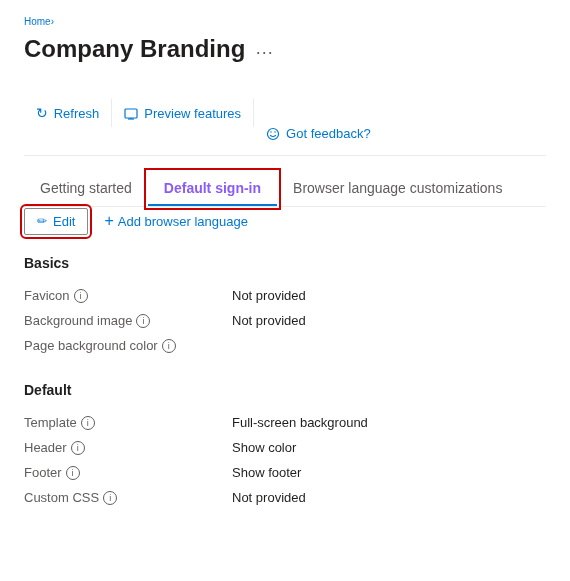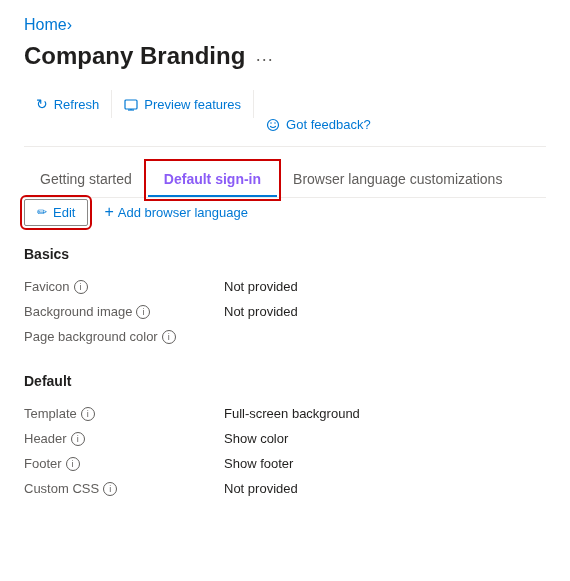--- a/index.html
+++ b/index.html
@@ -10,30 +10,31 @@
       font-size: 14px;
       width: 570px;
       min-height: 581px;
       padding: 16px 24px;
     }
 
     
     .breadcrumb {
       display: flex;
       align-items: flex-start;
-      font-size: 16px;
+      font-size: 10px;
       color: #0078d4;
       margin-bottom: 8px;
     }
 
     
     .page-title {
       font-size: 24px;
       font-weight: 600;
       color: #201f1e;
+      margin-bottom: 16px;
       display: flex;
       align-items: flex-end;
       gap: 10px;
     }
     .page-title-ellipsis {
       font-size: 18px;
       color: #605e5c;
       font-weight: 400;
       cursor: pointer;
     }
@@ -133,20 +134,21 @@
     }
 
     
     .property-list {
       margin-bottom: 24px;
     }
     .property-row {
       display: flex;
       align-items: flex-start;
       padding: 5px 0;
+      gap: 8px;
     }
     .property-label {
       width: 200px;
       min-width: 200px;
       font-size: 13px;
       color: #605e5c;
       display: flex;
       align-items: center;
       gap: 4px;
     }

